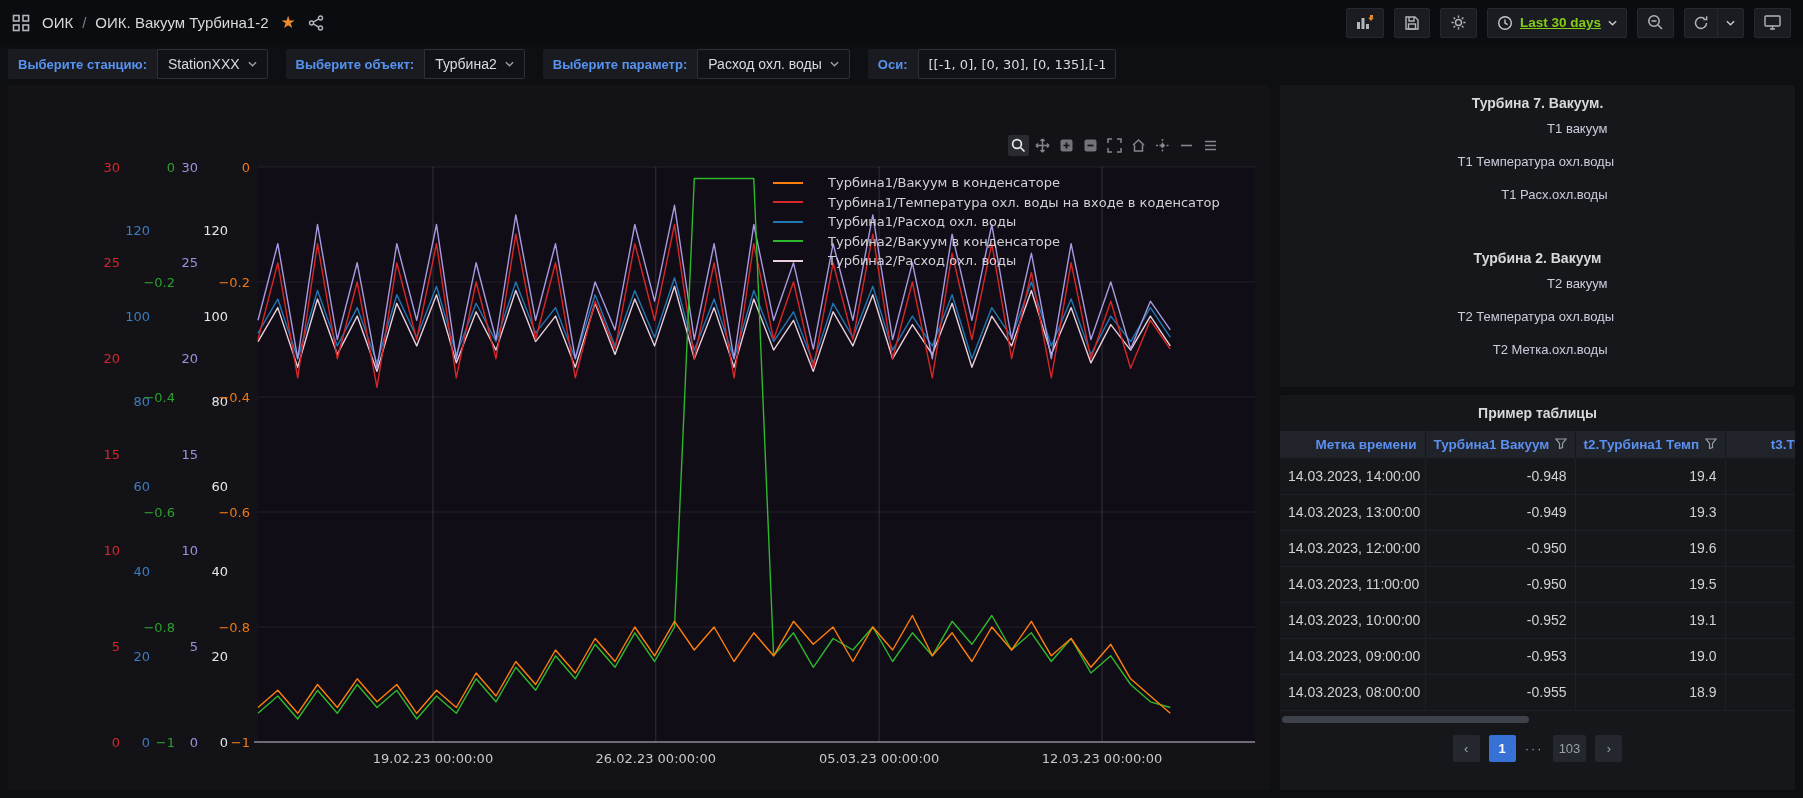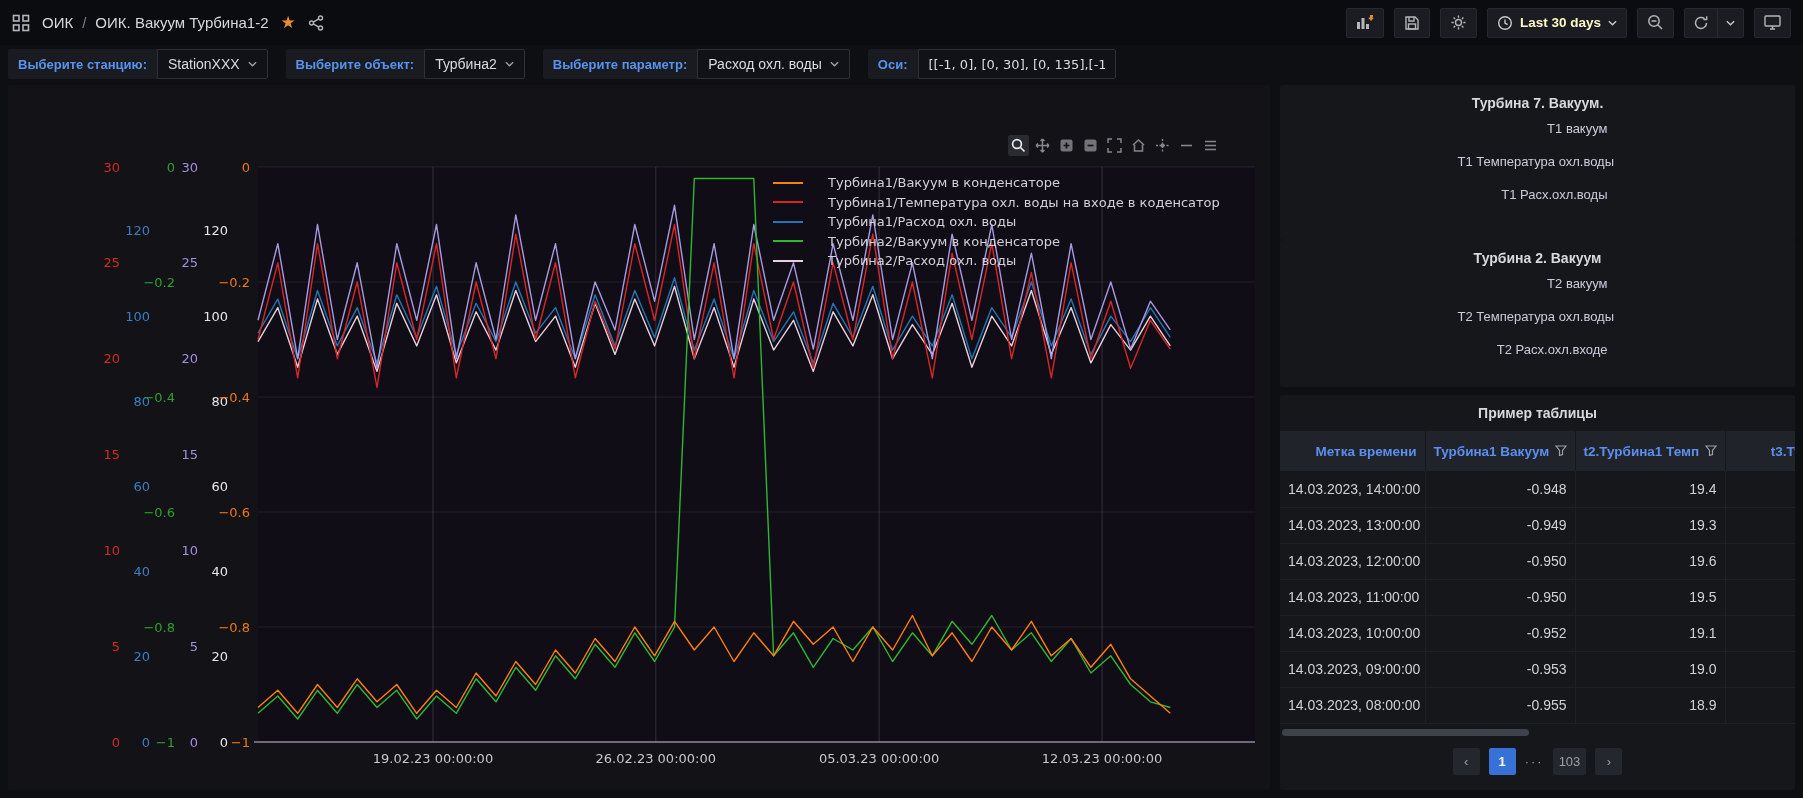--- a/index.html
+++ b/index.html
@@ -13,21 +13,21 @@
   .crumb { display:flex; align-items:center; gap:9px; font-size:15px; }
   .crumb .sep { color:#7b7f85; }
   .star { color:#eb8b2d; font-size:17px; }
   .icon-btn svg, .tb-left svg { display:block; }
   .tb-right { display:flex; align-items:center; gap:10px; }
   .chip { height:30px; background:#1a1c21; border:1px solid #26282e; border-radius:2px;
     display:flex; align-items:center; justify-content:center; padding:0 9px; color:#c7c8cc; cursor:pointer; }
   .chip.split { padding:0; }
   .chip .seg { display:flex; align-items:center; height:100%; padding:0 8px; }
   .chip .seg + .seg { border-left:1px solid #26282e; }
-  .tr-label { font-size:13.5px; font-weight:600; margin:0 7px; color:#fef9c3; }
+  .tr-label { font-size:13.5px; font-weight:600; margin:0 7px; color:#84cc16;text-decoration:underline; }
 
   
   .filters { position:absolute; left:0; top:45px; width:1554px; height:38px;
     display:flex; align-items:center; gap:18px; padding:0 8px; }
   .fgroup { display:flex; align-items:stretch; height:30px; }
   .flabel { background:#191b20; color:#5794f2; font-size:13px; font-weight:700;
     display:flex; align-items:center; padding:0 10px; border-radius:2px 0 0 2px; }
   .fvalue { background:#101217; border:1px solid #2e3036; color:#dadbe0; font-size:14px;
     display:flex; align-items:center; gap:8px; padding:0 10px; border-radius:0 2px 2px 0; cursor:pointer; }
   .fvalue input { background:transparent; border:none; outline:none; color:#dadbe0;
@@ -59,21 +59,21 @@
   .g-label { width:160px; text-align:right; font-size:13px; color:#ccccdc; padding-right:10px; white-space:nowrap; }
   .g-cells { flex:0 0 228px; display:flex; gap:2.5px; height:28px; }
   .g-cell { flex:1; border-radius:2px; background:#1a2a1e; }
   .g-cell.lit { background:linear-gradient(180deg,#b9eda6 0%,#79cc67 45%,#4f9e41 100%); }
   .g-value { flex:1; text-align:right; font-size:18px; color:#7ed87d; font-weight:400;
     font-family:"Liberation Sans", sans-serif; line-height:30px; }
 
   
   table.grid { border-collapse:collapse; table-layout:fixed; margin-top:10px; width:555px; }
   table.grid col.c0{width:145px} table.grid col.c1{width:150px} table.grid col.c2{width:150px} table.grid col.c3{width:110px}
-  table.grid th { background:#202329; color:#5b8ff0; font-size:13.5px; font-weight:700; height:40px;
+  table.grid th { background:#202329; color:#5b8ff0; font-size:13.5px; font-weight:700; height:27px;
     text-align:right; padding:0 8px; border-right:1px solid #15171b; white-space:nowrap; cursor:pointer; }
   table.grid th .funnel { margin-left:6px; color:#9aa0a6; }
   table.grid td { height:36px; font-size:14px; color:#d0d1d4; text-align:right; padding:0 8px;
     border-right:1px solid #1d2025; border-bottom:1px solid #1d2025; white-space:nowrap; }
   .hscroll { position:relative; margin-top:5px; height:7px; width:100%; }
   .hscroll .thumb { position:absolute; left:2px; top:0; width:247px; height:7px; background:#3e434b; border-radius:4px; cursor:pointer; }
   .pager { display:flex; align-items:center; justify-content:center; gap:9px; margin-top:12px; }
   .pbtn { min-width:27px; height:27px; border-radius:2px; background:#24272d; color:#9aa0a8;
     display:flex; align-items:center; justify-content:center; font-size:13px; cursor:pointer; padding:0 6px; }
   .pbtn.current { background:#3871d6; color:#fff; font-weight:700; }
@@ -479,21 +479,21 @@
           <span class="g-cell lit"></span>
           <span class="g-cell lit"></span>
           <span class="g-cell"></span>
           <span class="g-cell"></span>
           <span class="g-cell"></span>
           <span class="g-cell"></span>
         </span>
         <span class="g-value">19.1</span>
       </div>
       <div class="gauge-row">
-        <span class="g-label">T2 Расх.охл.входе</span>
+        <span class="g-label">T2 Метка.охл.воды</span>
         <span class="g-cells">
           <span class="g-cell"></span>
           <span class="g-cell"></span>
           <span class="g-cell"></span>
           <span class="g-cell"></span>
           <span class="g-cell"></span>
           <span class="g-cell"></span>
           <span class="g-cell"></span>
           <span class="g-cell"></span>
           <span class="g-cell"></span>

